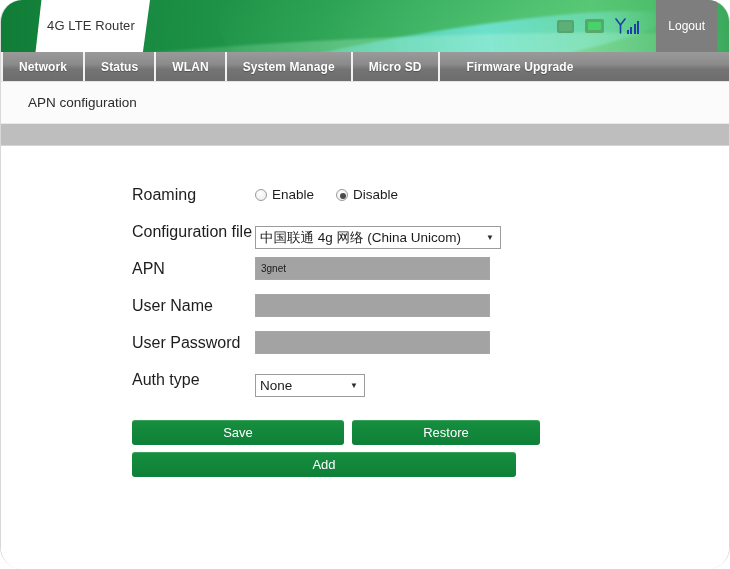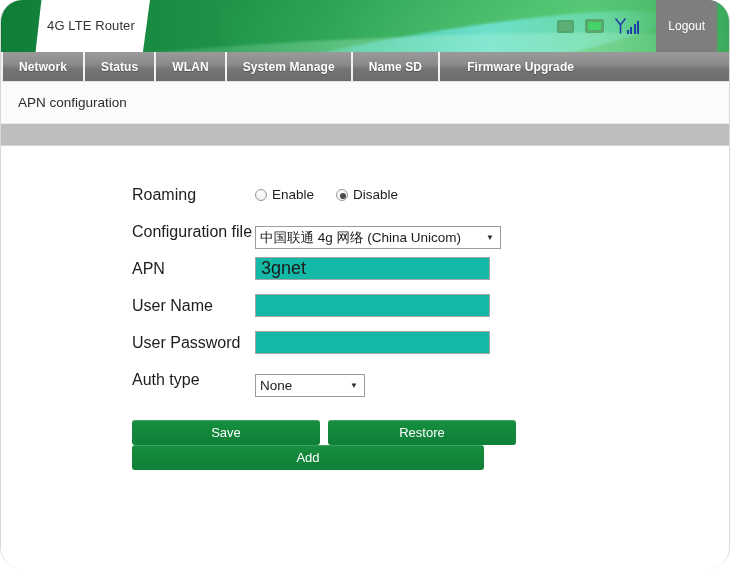--- a/index.html
+++ b/index.html
@@ -210,21 +210,21 @@
   .nav-item:first-child { border-left: 2px solid #f2f2f2; }
   .nav-item:last-child { border-right: none; flex: 1; justify-content: flex-start; padding-left: 27px; }
 
   
   .titlebar {
     height: 42px;
     background: #fbfbfb;
     border-bottom: 1px solid #e9e9e9;
     display: flex;
     align-items: center;
-    padding-left: 17px;
+    padding-left: 27px;
   }
   .titlebar-text {
     font-size: 13.5px;
     color: #2b2b2b;
   }
   .graybar {
     height: 22px;
     background: #bebebe;
     border-bottom: 1px solid #d5d5d5;
   }
@@ -303,24 +303,24 @@
     transform: translateY(-50%);
     font-size: 8px;
     color: #2b2b2b;
     pointer-events: none;
   }
   .sel-config { width: 246px; padding-right: 20px; }
   .sel-auth { width: 110px; padding-right: 20px; }
 
   input.txt {
     font-family: "Liberation Sans", sans-serif;
-    font-size: 18px;
+    font-size: 10px;
     color: #1b1b1b;
     border: 1px solid #a6a6a6;
-    background: #14b8a6;
+    background: #a3a3a3;
     height: 23px;
     width: 235px;
     padding: 1px 5px;
     border-radius: 0;
     outline: none;
   }
   input.txt::placeholder { color: #b5b5b5; }
 
   
   .btn-area { margin-top: 22px; margin-left: 131px; }
@@ -329,23 +329,23 @@
     background: linear-gradient(180deg, #18903f 0%, #13883b 40%, #0e8038 100%);
     color: #ffffff;
     border: none;
     border-radius: 3px;
     font-family: "Liberation Sans", sans-serif;
     font-size: 13px;
     height: 25px;
     cursor: pointer;
     box-shadow: inset 0 1px 0 rgba(255,255,255,0.16);
   }
-  .btn-save { width: 188px; }
+  .btn-save { width: 212px; }
   .btn-restore { width: 188px; }
-  .btn-add { width: 352px; }
+  .btn-add { width: 384px; margin-top: 7px; }
 </style>
 </head>
 <body>
 
 <div class="page">
 
   <div class="banner">
     <div class="banner-swoosh1"></div>
     <div class="banner-swoosh2"></div>
     <div class="banner-streak"></div>
@@ -378,21 +378,21 @@
       </span>
       <button class="logout-btn">Logout</button>
     </div>
   </div>
 
   <div class="navbar">
     <div class="nav-item">Network</div>
     <div class="nav-item">Status</div>
     <div class="nav-item">WLAN</div>
     <div class="nav-item">System Manage</div>
-    <div class="nav-item">Name SD</div>
+    <div class="nav-item">Micro SD</div>
     <div class="nav-item">Firmware Upgrade</div>
   </div>
 
   <div class="titlebar">
     <span class="titlebar-text">APN configuration</span>
   </div>
   <div class="graybar"></div>
 
   <div class="content">
     <div class="form">

